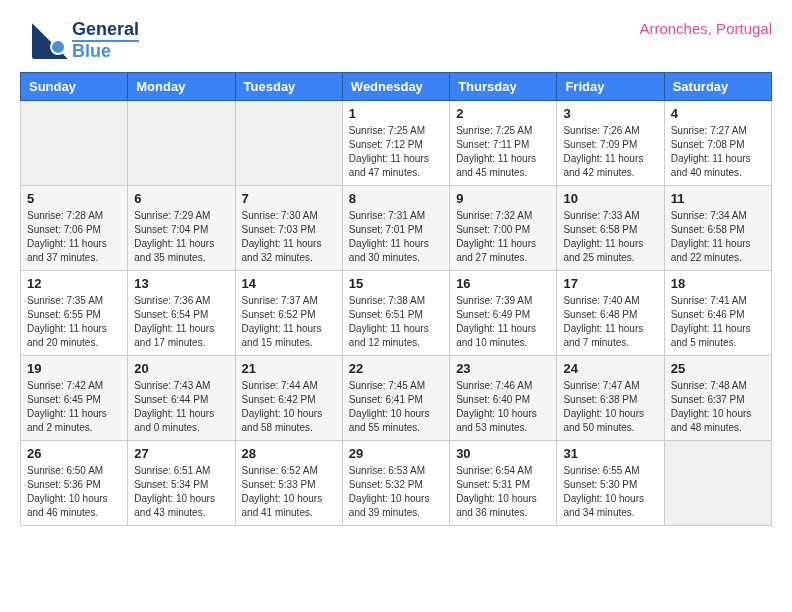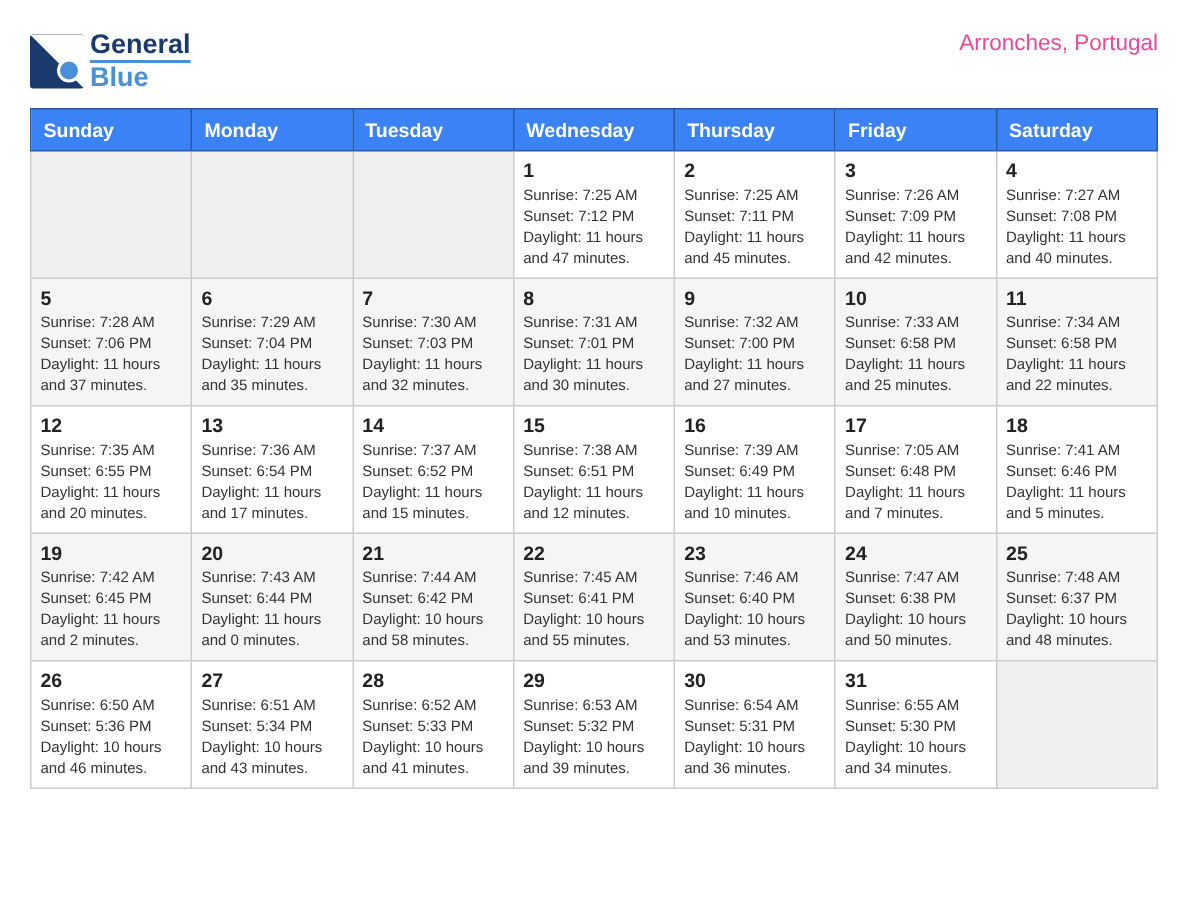--- a/index.html
+++ b/index.html
@@ -8,20 +8,21 @@
       background: #fff;
       width: 792px;
       min-height: 612px;
       padding: 20px;
     }
     .header {
       display: flex;
       justify-content: space-between;
       align-items: flex-start;
       margin-bottom: 10px;
+      margin-left: 12px;
     }
     .logo {
       display: flex;
       flex-direction: column;
       align-items: flex-start;
     }
     .title-block {
       text-align: right;
     }
     .month-year {
@@ -225,21 +226,21 @@
         </td>
         <td>
           <span class="day-num">16</span>
           <div class="day-info" style="white-space: pre-line;">Sunrise: 7:39 AM
 Sunset: 6:49 PM
 Daylight: 11 hours
 and 10 minutes.</div>
         </td>
         <td>
           <span class="day-num">17</span>
-          <div class="day-info" style="white-space: pre-line;">Sunrise: 7:05 AM
+          <div class="day-info" style="white-space: pre-line;">Sunrise: 7:40 AM
 Sunset: 6:48 PM
 Daylight: 11 hours
 and 7 minutes.</div>
         </td>
         <td>
           <span class="day-num">18</span>
           <div class="day-info" style="white-space: pre-line;">Sunrise: 7:41 AM
 Sunset: 6:46 PM
 Daylight: 11 hours
 and 5 minutes.</div>

